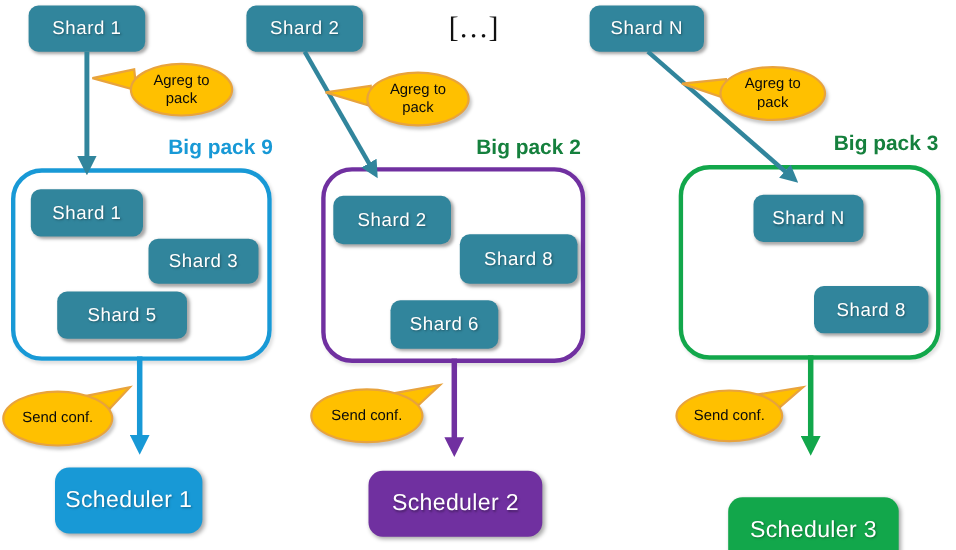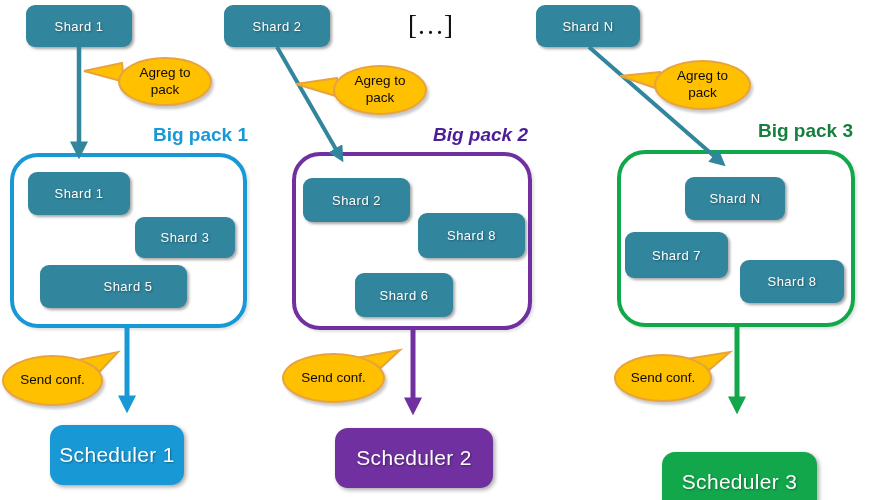--- a/index.html
+++ b/index.html
@@ -3,35 +3,35 @@
 <meta charset="utf-8">
 <style>
   html,body{margin:0;padding:0;background:#fff;}
   .canvas{
     position:relative;width:869px;height:500px;overflow:hidden;background:#fff;
     font-family:"Liberation Sans", sans-serif;
   }
   .shard{
     position:absolute;background:#31859C;color:#fff;border-radius:9px;
     display:flex;align-items:center;justify-content:center;
-    font-size:13px;letter-spacing:.5px;
+    font-size:17px;letter-spacing:.5px;
     box-shadow:2px 2px 3px rgba(0,0,0,.35);
     text-shadow:1px 1px 2px rgba(0,0,0,.35);
   }
   .pack{
     position:absolute;border:4px solid #000;border-radius:28px;background:transparent;
     box-shadow:2px 2px 3px rgba(0,0,0,.12);
   }
   .pack-blue{border-color:#1899D6;}
   .pack-purple{border-color:#7030A0;}
   .pack-green{border-color:#12A74B;}
   .pack-label{
     position:absolute;font-weight:bold;font-size:19px;text-align:right;width:120px;
   }
-  .lbl-blue{color:#1899D6;} .lbl-purple{color:#4c1d95;font-style:italic;} .lbl-green{color:#15803d;}
+  .lbl-blue{color:#1899D6;} .lbl-purple{color:#15803d;} .lbl-green{color:#15803d;}
   .scheduler{
     position:absolute;color:#fff;border-radius:13px;
     display:flex;align-items:center;justify-content:center;
     font-size:21px;letter-spacing:.3px;
     box-shadow:2px 2px 4px rgba(0,0,0,.35);
     text-shadow:1px 1px 2px rgba(0,0,0,.35);
   }
   .sch-blue{background:#1899D6;} .sch-purple{background:#7030A0;text-align:center;} .sch-green{background:#12A74B;margin-top:24px;}
   .bubble{
     position:absolute;background:#FFC000;border:2px solid #E8A33D;border-radius:50%;
@@ -48,40 +48,39 @@
 </style>
 </head>
 <body>
 
 <div class="canvas">
 
   <div class="pack pack-blue" style="left:10px;top:153px;width:229px;height:167px;"></div>
   <div class="pack pack-purple" style="left:292px;top:152px;width:232px;height:170px;"></div>
   <div class="pack pack-green" style="left:617px;top:150px;width:230px;height:169px;"></div>
 
-  <div class="pack-label lbl-blue" style="left:128px;top:124px;">Big pack 1</div>
+  <div class="pack-label lbl-blue" style="left:128px;top:124px;">Big pack 9</div>
   <div class="pack-label lbl-purple" style="left:408px;top:124px;">Big pack 2</div>
   <div class="pack-label lbl-green" style="left:733px;top:120px;">Big pack 3</div>
 
   <div class="shard" style="left:26px;top:5px;width:106px;height:42px;">Shard 1</div>
   <div class="shard" style="left:224px;top:5px;width:106px;height:42px;">Shard 2</div>
   <div class="shard" style="left:536px;top:5px;width:104px;height:42px;">Shard N</div>
 
   <div class="ellipsis" style="left:408px;top:10px;">[…]</div>
 
   <div class="shard" style="left:28px;top:172px;width:102px;height:43px;">Shard 1</div>
   <div class="shard" style="left:135px;top:217px;width:100px;height:41px;">Shard 3</div>
-  <div class="shard" style="left:40px;top:265px;width:118px;height:43px;padding-left:29px;">Shard 5</div>
+  <div class="shard" style="left:52px;top:265px;width:118px;height:43px;">Shard 5</div>
 
   <div class="shard" style="left:303px;top:178px;width:107px;height:44px;">Shard 2</div>
   <div class="shard" style="left:418px;top:213px;width:107px;height:45px;">Shard 8</div>
   <div class="shard" style="left:355px;top:273px;width:98px;height:44px;">Shard 6</div>
 
   <div class="shard" style="left:685px;top:177px;width:100px;height:43px;">Shard N</div>
-  <div class="shard" style="left:625px;top:232px;width:103px;height:46px;">Shard 7</div>
   <div class="shard" style="left:740px;top:260px;width:104px;height:43px;text-align:right;">Shard 8</div>
 
   <div class="scheduler sch-blue" style="left:50px;top:425px;width:134px;height:60px;">Scheduler 1</div>
   <div class="scheduler sch-purple" style="left:335px;top:428px;width:158px;height:60px;">Scheduler 2</div>
   <div class="scheduler sch-green" style="left:662px;top:428px;width:155px;height:60px;">Scheduler 3</div>
 
   <svg class="arrow-layer" width="869" height="500" viewBox="0 0 869 500">
     <defs>
       <marker id="ah-teal" viewBox="0 0 10 10" refX="7" refY="5" markerWidth="4" markerHeight="4" orient="auto">
           <path d="M0,0 L10,5 L0,10 z" fill="#31859C"></path>

